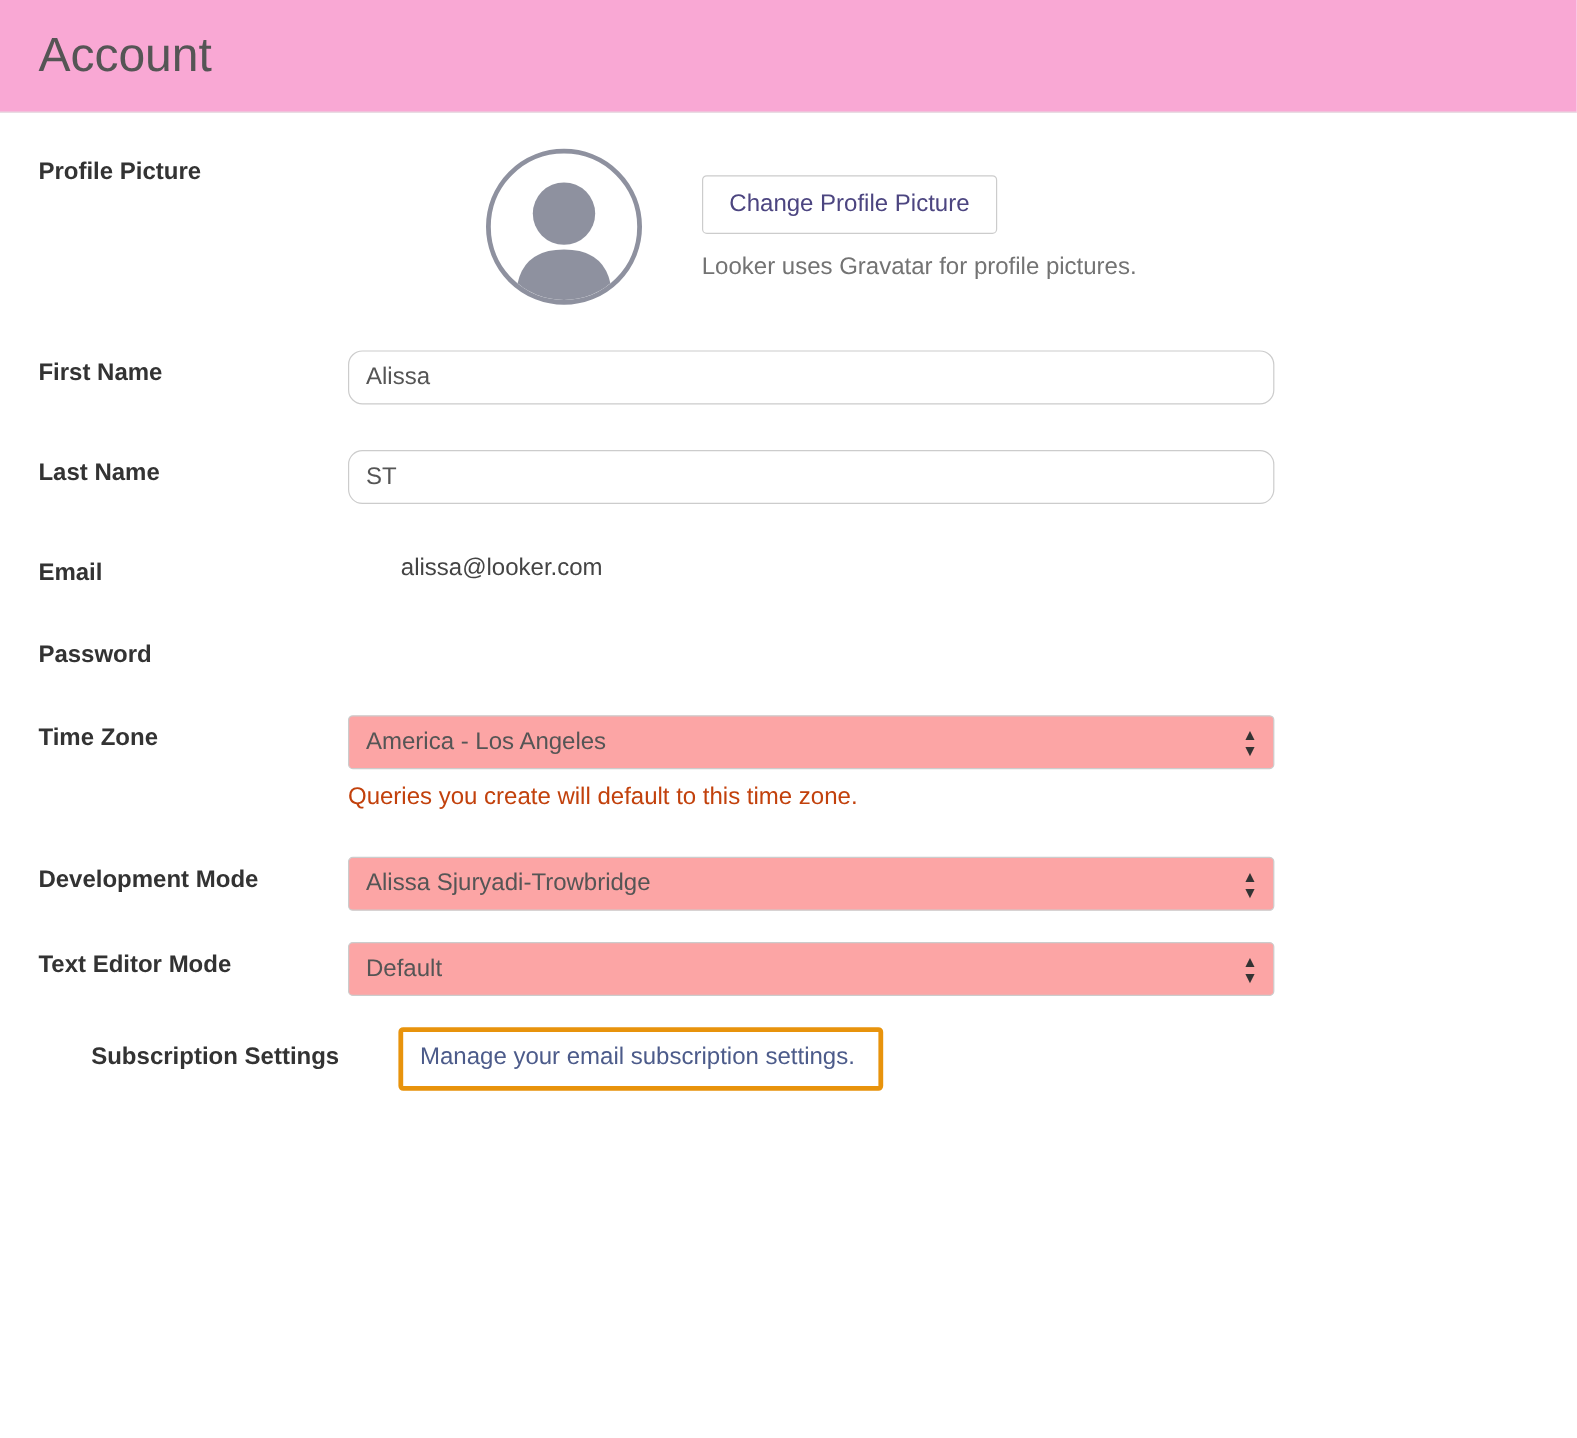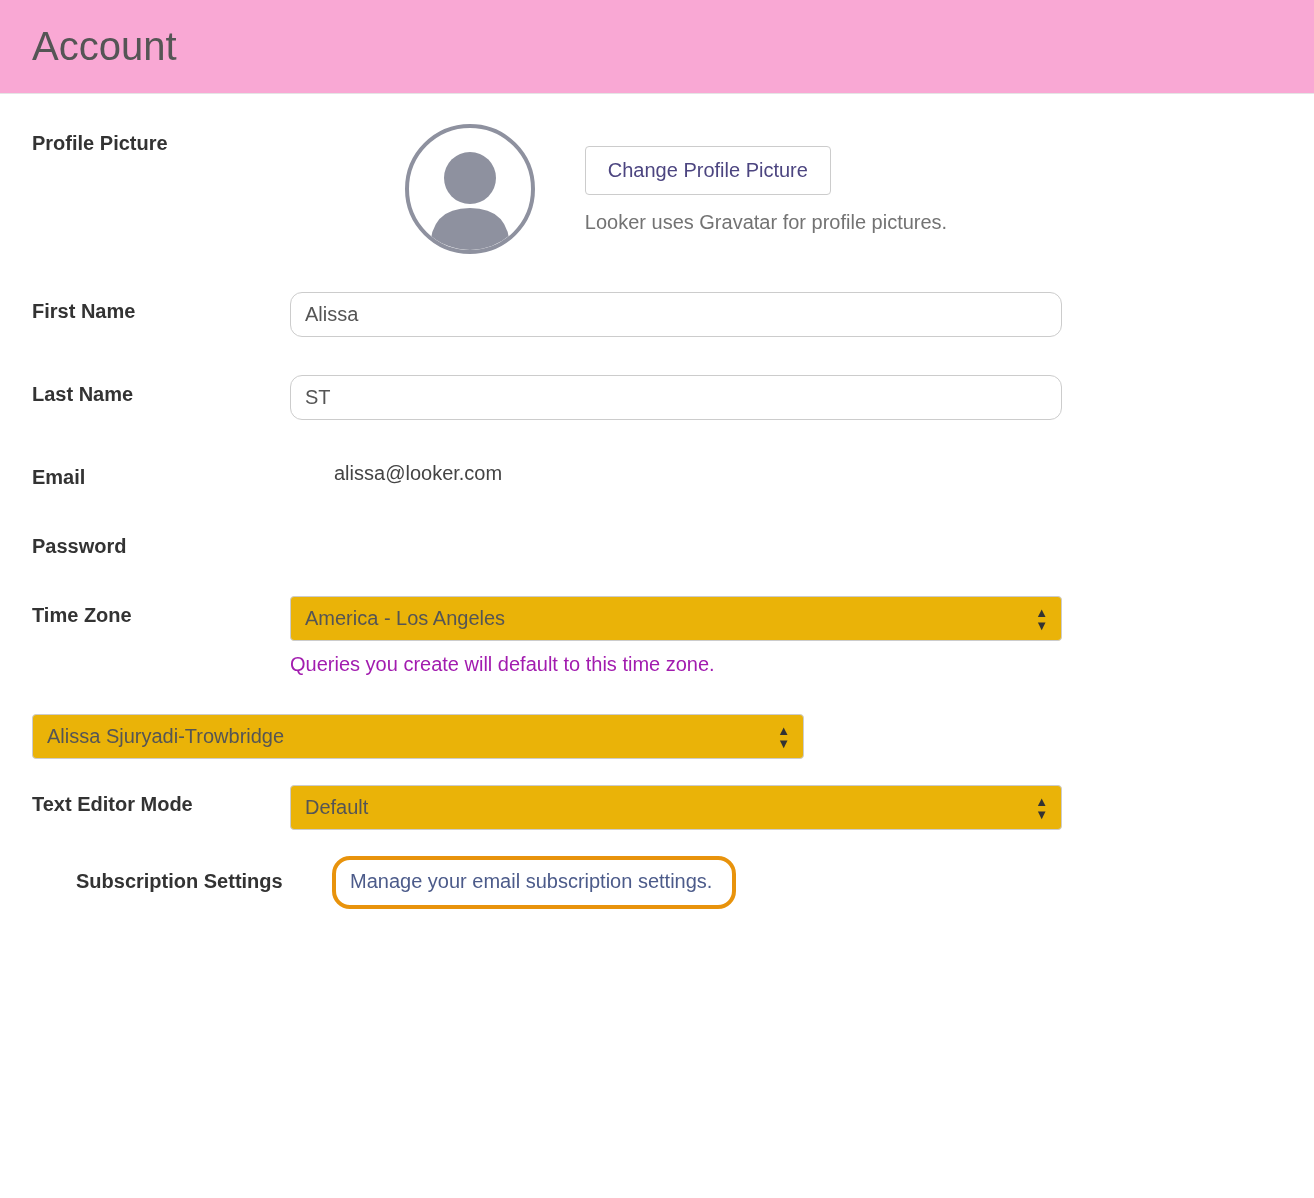--- a/index.html
+++ b/index.html
@@ -104,48 +104,48 @@
       position: relative;
       width: 100%;
     }
     .select-input {
       width: 100%;
       padding: 10px 61px 10px 14px;
       font-size: 20px;
       border: 1px solid #ccc;
       border-radius: 4px;
       color: #555;
-      background: #eab308;
+      background: #fca5a5;
       appearance: none;
       cursor: pointer;
     }
     .select-arrow {
       position: absolute;
       right: 14px;
       top: 50%;
       transform: translateY(-50%);
       pointer-events: none;
       font-size: 13px;
       color: #333;
       line-height: 1;
     }
     .select-helper {
       margin-top: 12px;
       font-size: 20px;
-      color: #a21caf;
+      color: #c2410c;
     }
     .link {
       color: #4c5b8a;
       cursor: pointer;
       font-size: 20px;
     }
     .highlight-box {
       display: inline-block;
       border: 4px solid #e8930c;
-      border-radius: 18px;
+      border-radius: 4px;
       padding: 10px 20px 12px 14px;
       margin-left: -2px;
     }
     .form-row.tight {
       margin-bottom: 26px;
     }
     .form-row.subscription {
       margin-bottom: 0;
     }
     .form-row.subscription .form-label {
@@ -208,20 +208,21 @@
     <div class="form-value">
       <div class="select-wrapper">
         <div class="select-input">America - Los Angeles</div>
         <span class="select-arrow">▲<br>▼</span>
       </div>
       <div class="select-helper">Queries you create will default to this time zone.</div>
     </div>
   </div>
 
   <div class="form-row tight">
+    <div class="form-label">Development Mode</div>
     <div class="form-value">
       <div class="select-wrapper">
         <div class="select-input">Alissa Sjuryadi-Trowbridge</div>
         <span class="select-arrow">▲<br>▼</span>
       </div>
     </div>
   </div>
 
   <div class="form-row tight">
     <div class="form-label">Text Editor Mode</div>

